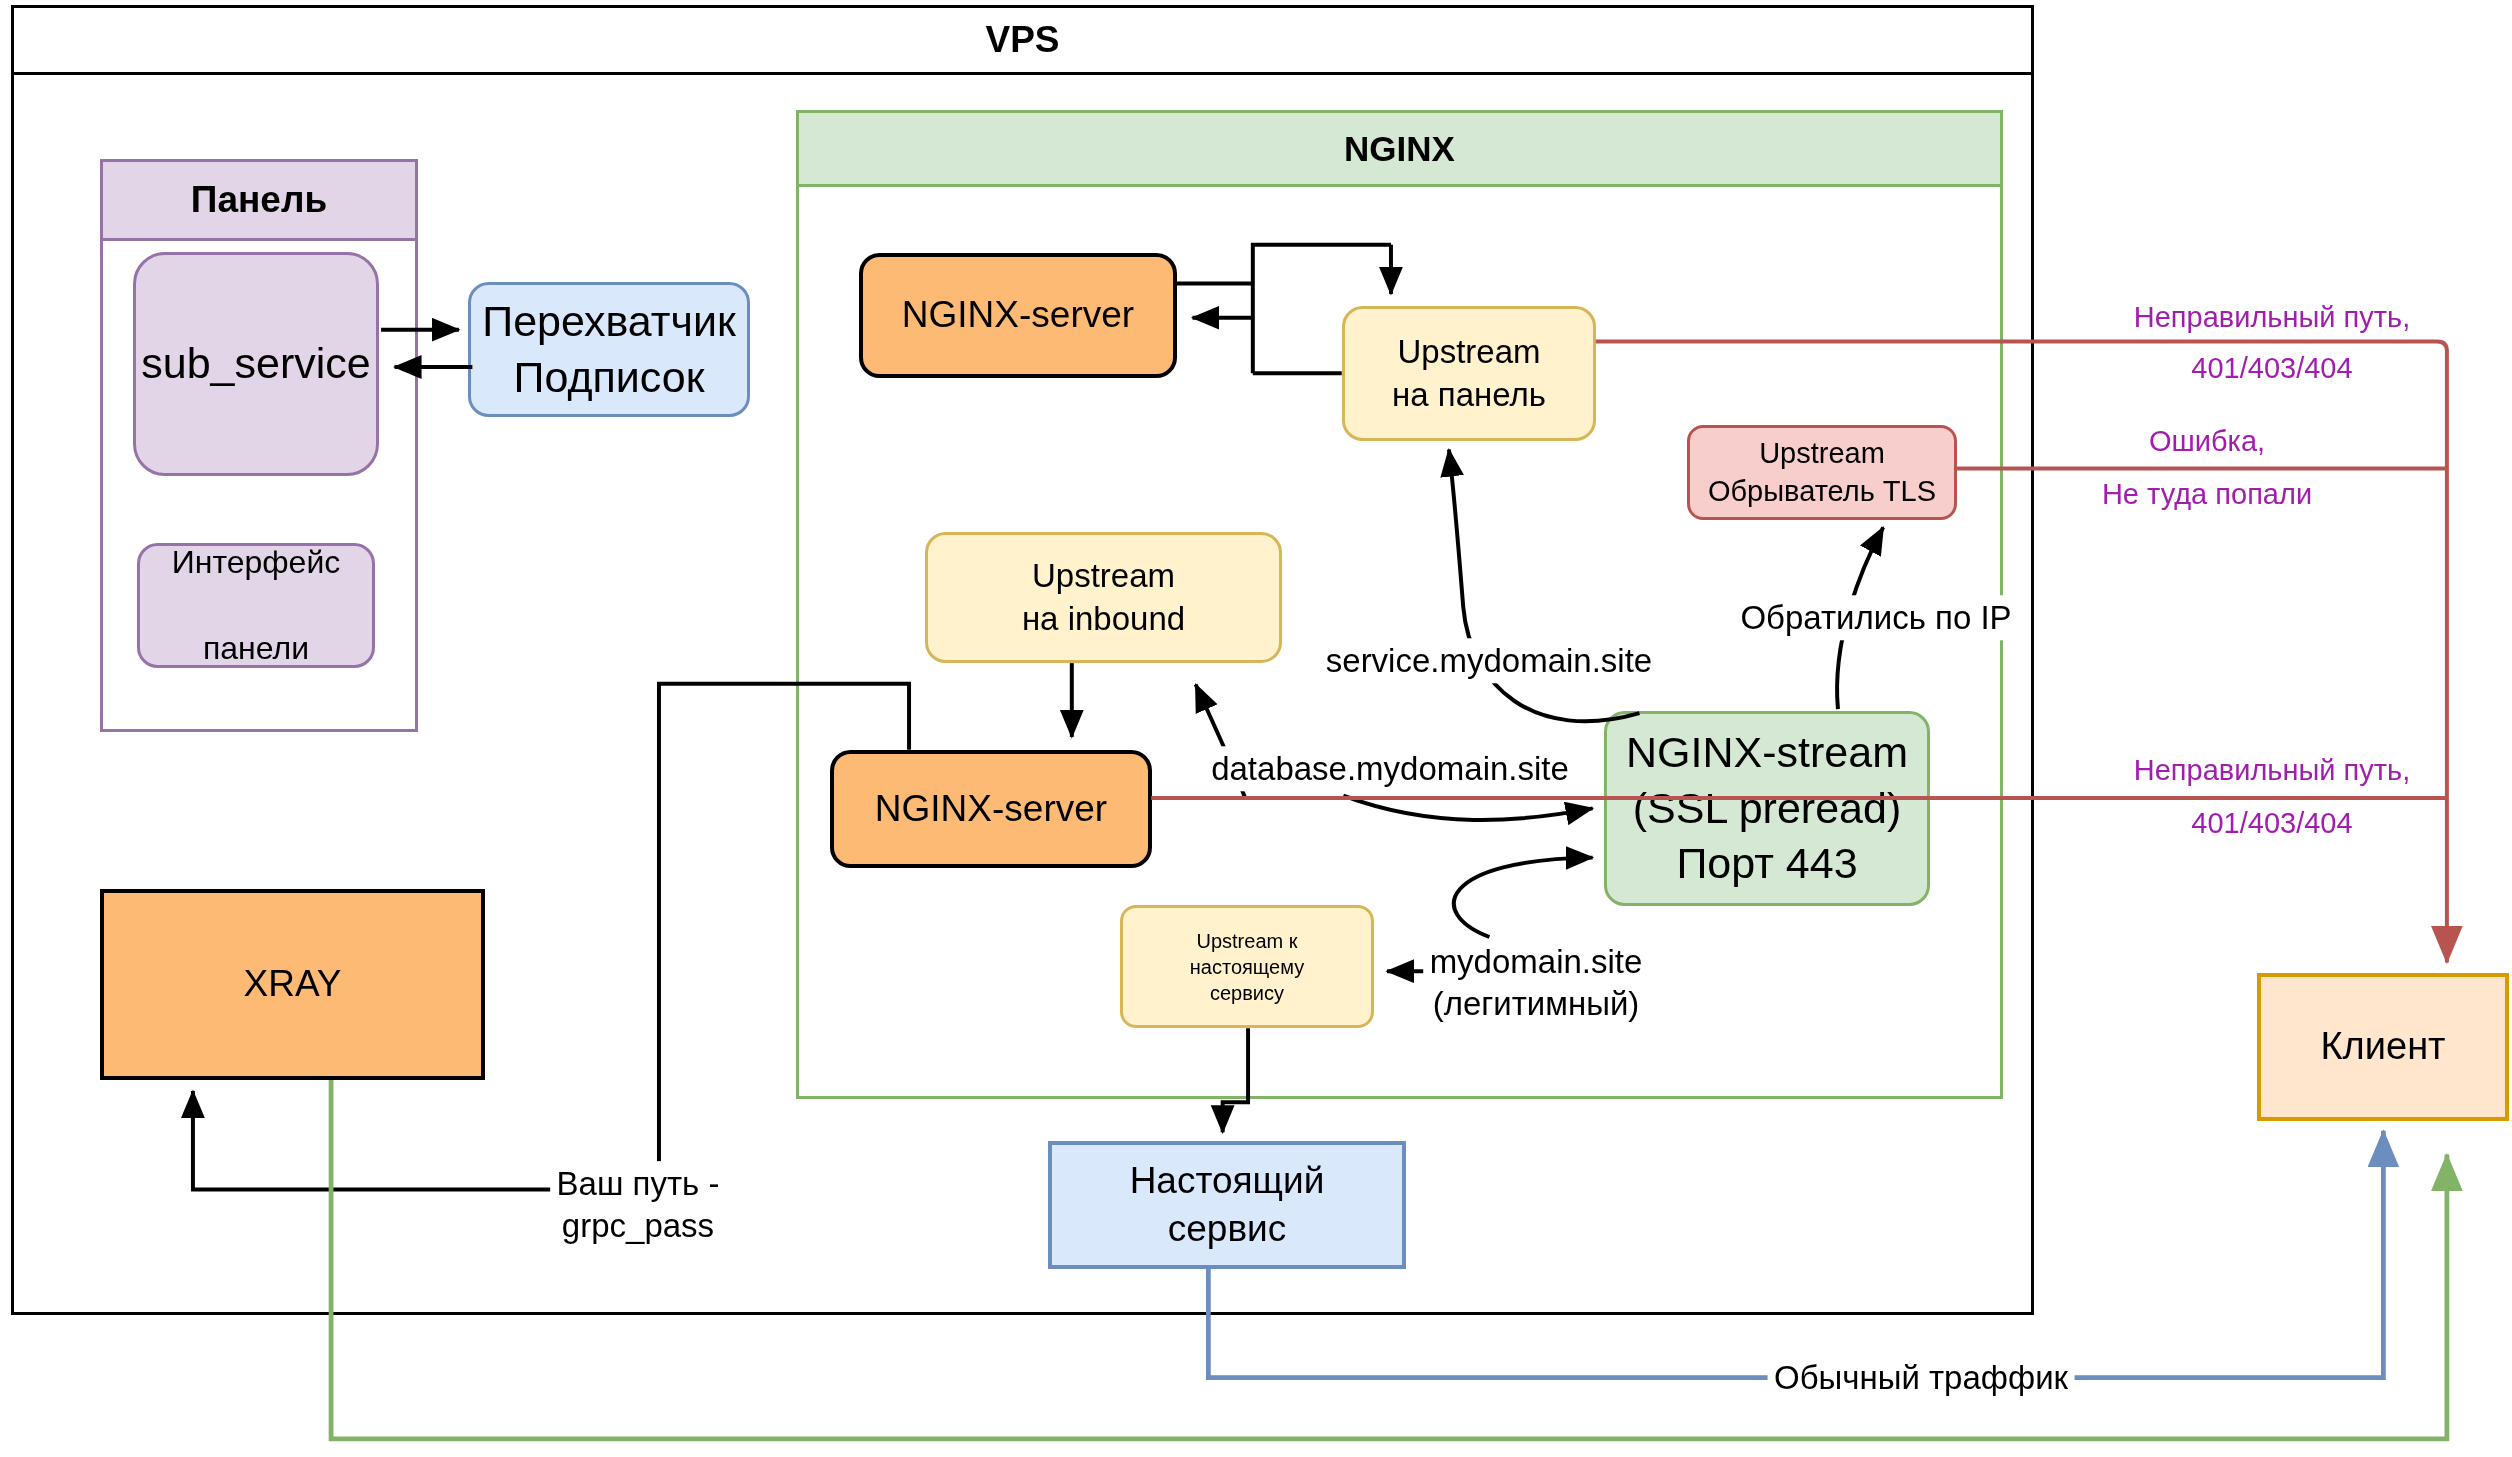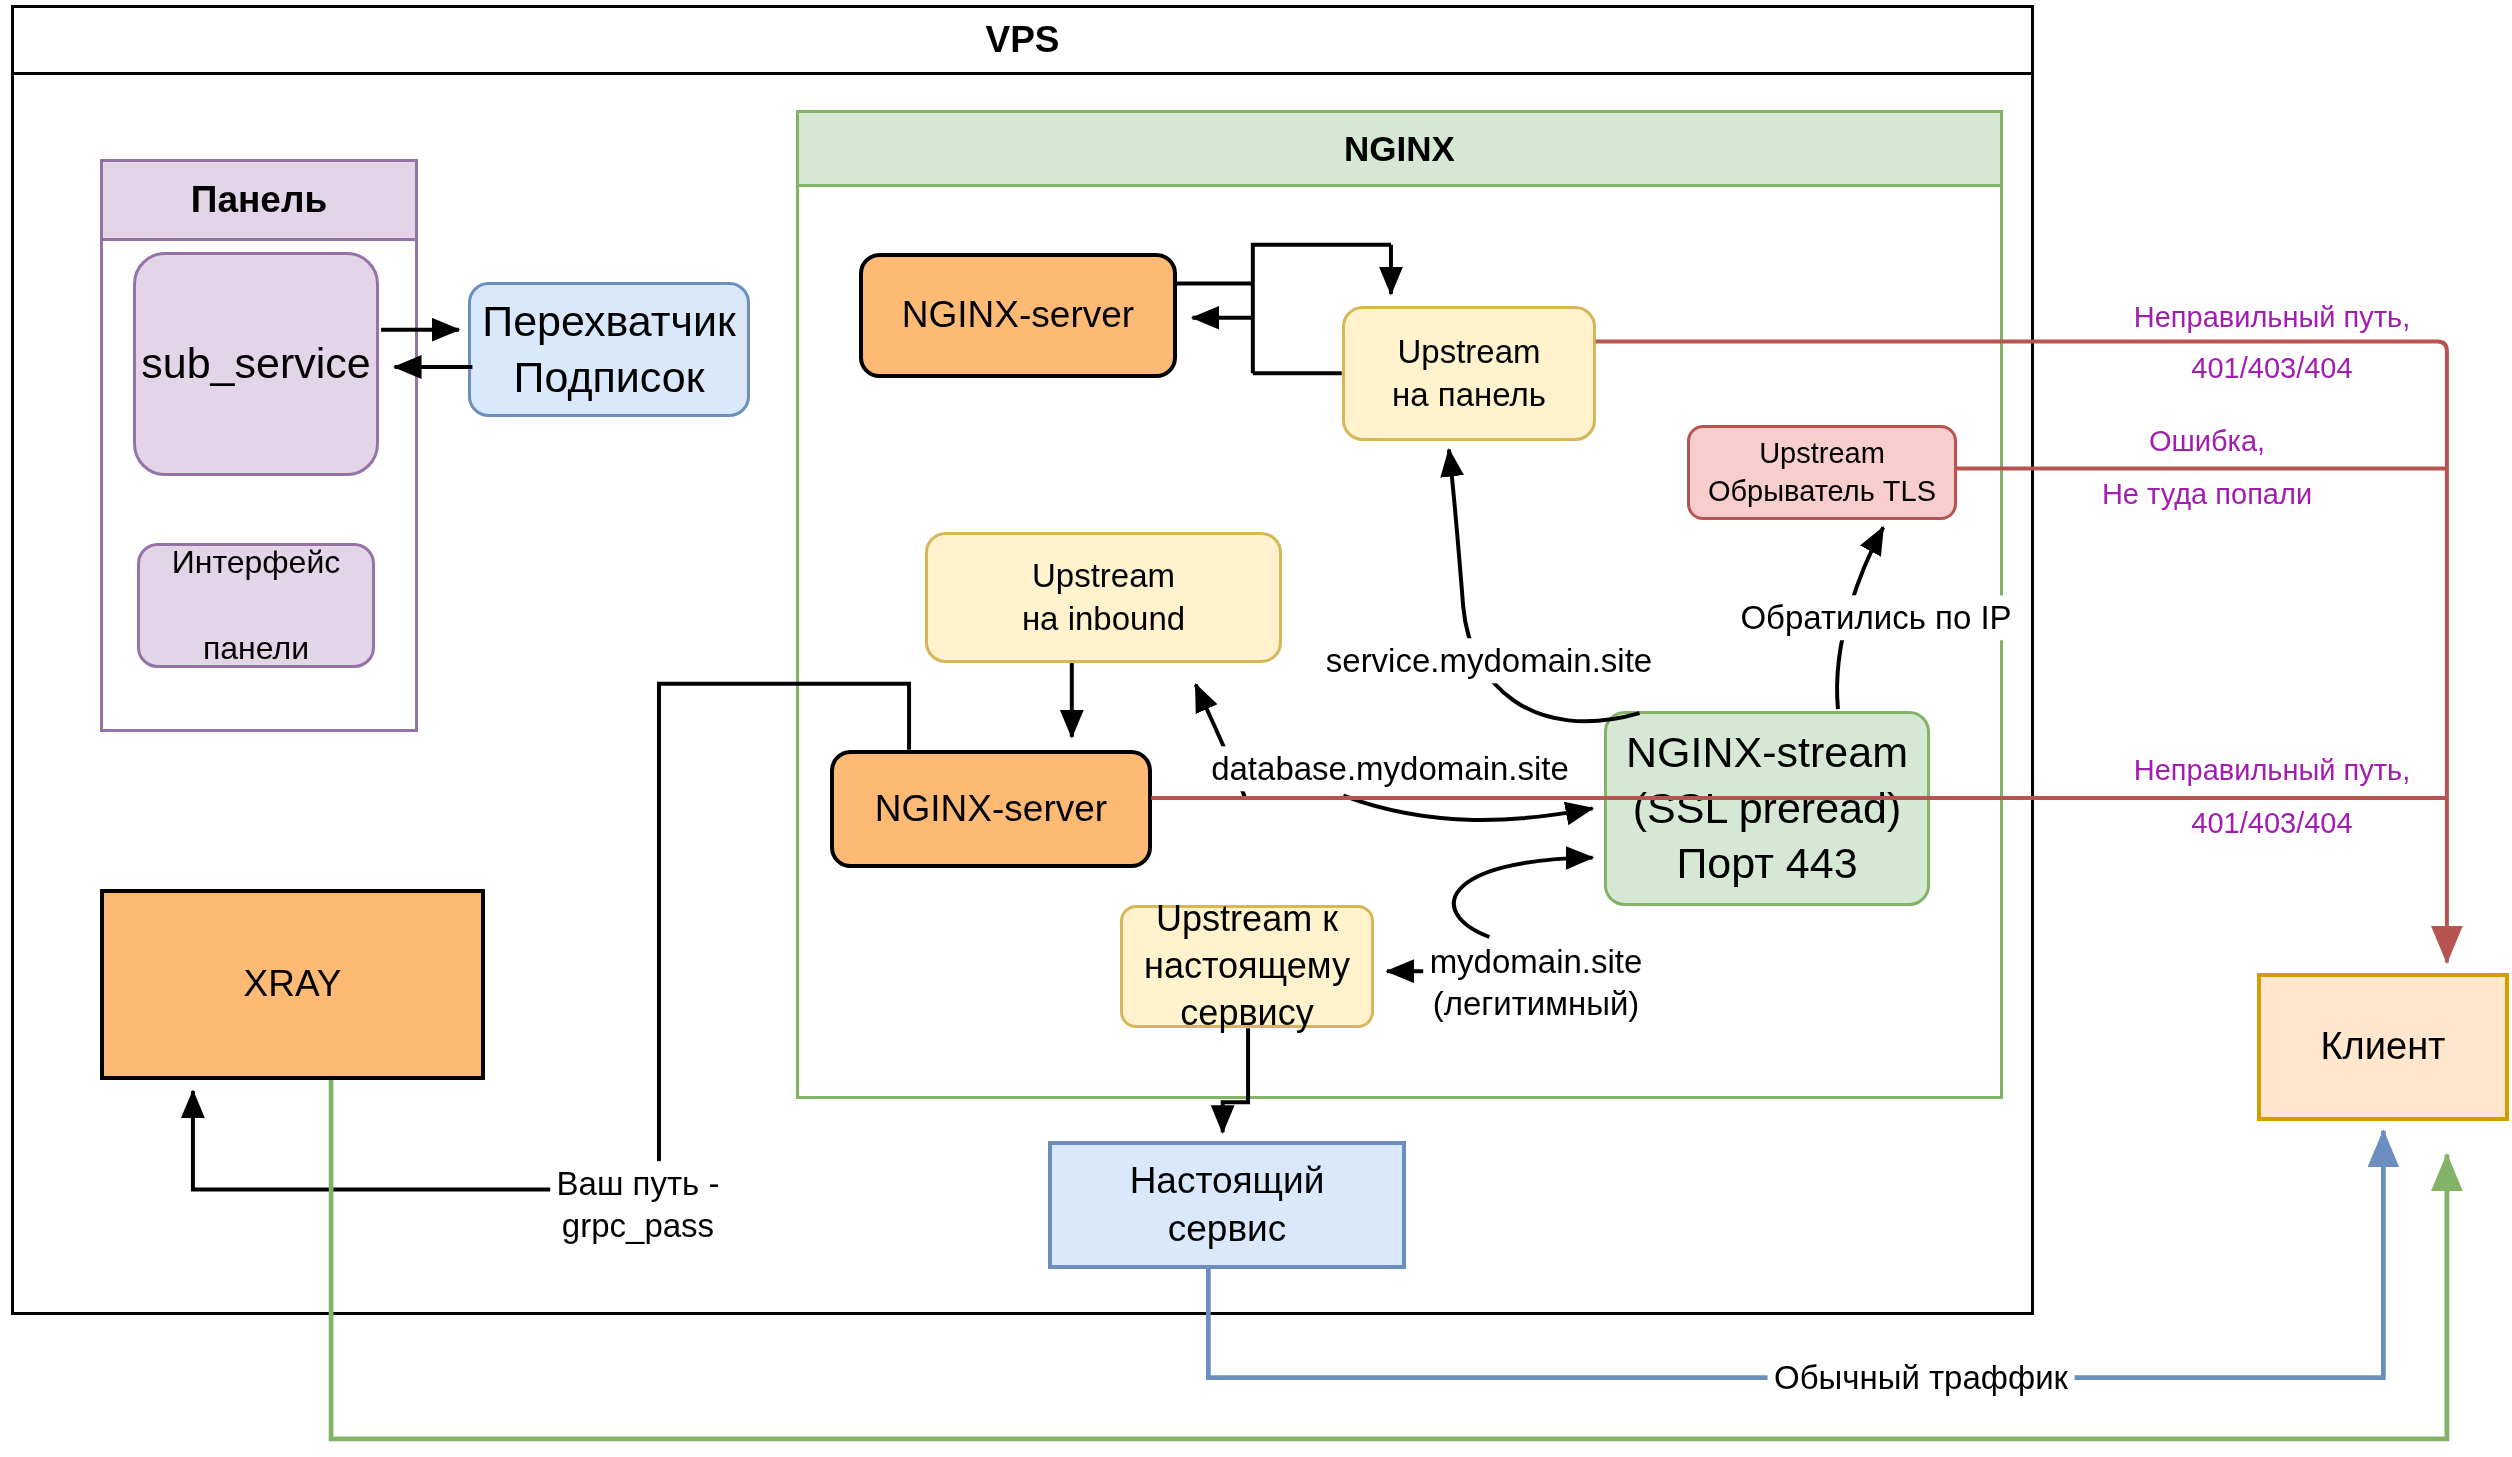--- a/index.html
+++ b/index.html
@@ -16,21 +16,21 @@
   .orange{background:#FFE6CC;border:4px solid #D79B00;}
   .whitebox{background:#fdba74;border:4px solid #000;}
   .container{position:absolute;box-sizing:border-box;background:#fff;z-index:0;}
   .container .hdr{display:flex;align-items:center;justify-content:center;font-weight:bold;box-sizing:border-box;}
   #edges{position:absolute;left:0;top:0;z-index:2;pointer-events:none;}
   .elabel{position:absolute;transform:translate(-50%,-50%);background:#fff;font-size:33px;
           line-height:1.28;text-align:center;white-space:nowrap;padding:1.6px 6.4px;z-index:3;}
   .rlabel{position:absolute;transform:translate(-50%,-50%);color:#a21caf;font-size:29px;
           line-height:1.2;text-align:center;white-space:nowrap;z-index:3;}
   .f46{font-size:37px;} .f44{font-size:43px;} .f42{font-size:33px;}
-  .f40{font-size:32px;gap:44px;} .f38{font-size:36px;} .f36{font-size:29px;} .f48{font-size:38px;}
+  .f40{font-size:32px;gap:44px;} .f38{font-size:20px;} .f36{font-size:29px;} .f48{font-size:38px;}
 </style>
 </head>
 <body>
 
 <div id="canvas">
 
   <div class="container" style="left:11px;top:4.8px;width:2023px;height:1310px;border:3.2px solid #000;">
     <div class="hdr" style="height:67px;border-bottom:3.2px solid #000;font-size:37px;">
       <span>VPS</span>
     </div>

